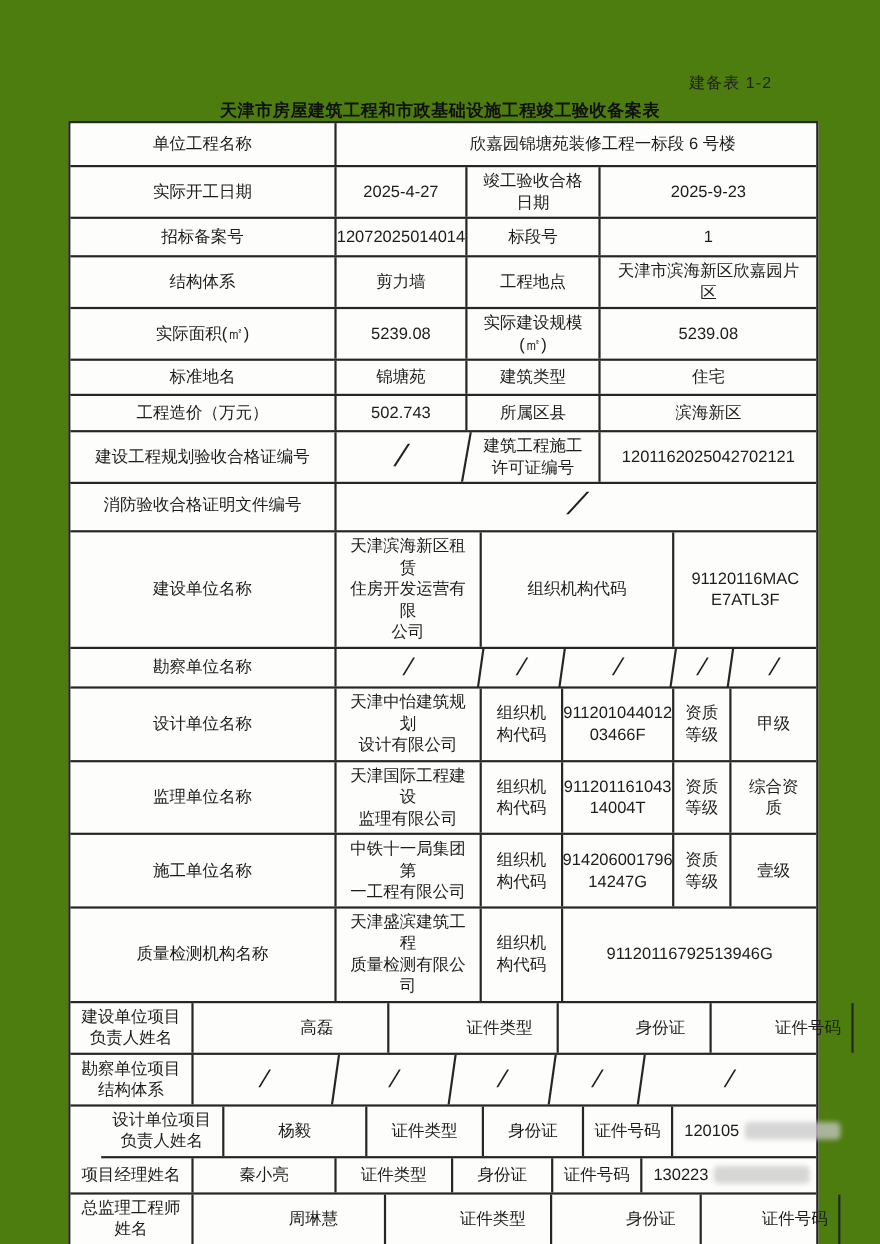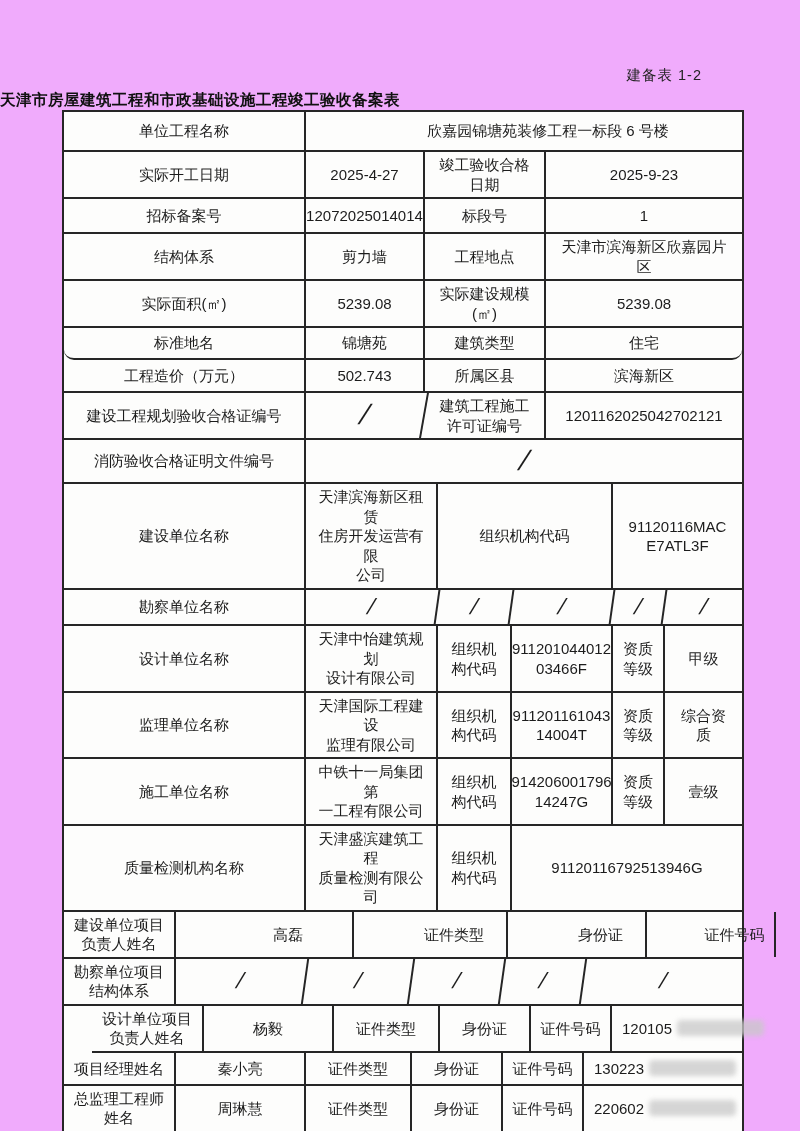--- a/index.html
+++ b/index.html
@@ -2,55 +2,56 @@
 <html><head>
 <meta charset="utf-8">
 <style>
   * { box-sizing: border-box; margin: 0; padding: 0; }
   html, body { background: #ffffff; }
   body { font-family: "Liberation Sans", sans-serif; color: #1d1d1d; }
   .page {
     position: relative;
     width: 800px;
     height: 1131px;
-    background: #f0abfc;
+    background: #4d7c0f;
     overflow: hidden;
     padding-left: 24px;
   }
   .doc-code {
     position: absolute;
     top: 66px;
     right: 98px;
     font-size: 14.5px;
     letter-spacing: 1px;
     color: #222;
   }
   .doc-title {
     position: absolute;
     top: 90px;
     left: 0;
     width: 100%;
+    text-align: center;
     font-size: 15.5px;
     font-weight: bold;
     color: #111;
     letter-spacing: 0.5px;
   }
   .form-table {
     position: absolute;
     left: 62px;
     top: 110px;
     width: 682px;
     border: 2px solid #262626;
     background: #fdfdfc;
   }
   .row {
     display: grid;
     border-bottom: 2px solid #262626;
   }
-  .row:last-child { border-bottom: none; }
+  .row:last-child { border-bottom: none; gap: 45px; }
   .cell {
     border-right: 2px solid #262626;
     display: flex;
     align-items: center;
     justify-content: center;
     text-align: center;
     padding: 3px 6px;
     font-size: 15px;
     line-height: 1.3;
     white-space: pre-line;
@@ -116,40 +117,40 @@
         <div class="cell">天津市滨海新区欣嘉园片
 区</div>
       </div>
       <div class="row" style="grid-template-columns: 242px 119px 121px 196px; min-height: 46px;">
         <div class="cell label">实际面积(㎡)</div>
         <div class="cell">5239.08</div>
         <div class="cell label">实际建设规模
 (㎡)</div>
         <div class="cell">5239.08</div>
       </div>
-      <div class="row" style="grid-template-columns: 242px 119px 121px 196px; min-height: 32px; border-radius: 10px;">
+      <div class="row" style="grid-template-columns: 242px 119px 121px 196px; min-height: 32px;">
         <div class="cell label">标准地名</div>
         <div class="cell">锦塘苑</div>
         <div class="cell label">建筑类型</div>
         <div class="cell">住宅</div>
       </div>
       <div class="row" style="grid-template-columns: 242px 119px 121px 196px; min-height: 33px;">
         <div class="cell label">工程造价（万元）</div>
         <div class="cell">502.743</div>
         <div class="cell label">所属区县</div>
         <div class="cell">滨海新区</div>
       </div>
       <div class="row" style="grid-template-columns: 242px 119px 121px 196px; min-height: 45px;">
         <div class="cell label">建设工程规划验收合格证编号</div>
         <div class="cell slash-big">/</div>
         <div class="cell label">建筑工程施工
 许可证编号</div>
         <div class="cell">1201162025042702121</div>
       </div>
-      <div class="row" style="grid-template-columns: 242px 436px; min-height: 35px;">
+      <div class="row" style="grid-template-columns: 242px 436px; min-height: 35px; font-family: Liberation Mono, monospace;">
         <div class="cell label">消防验收合格证明文件编号</div>
         <div class="cell slash-big">/</div>
       </div>
       <div class="row" style="grid-template-columns: 242px 132px 175px 129px; min-height: 52px;">
         <div class="cell label">建设单位名称</div>
         <div class="cell">天津滨海新区租赁
 住房开发运营有限
 公司</div>
         <div class="cell label">组织机构代码</div>
         <div class="cell">91120116MAC

